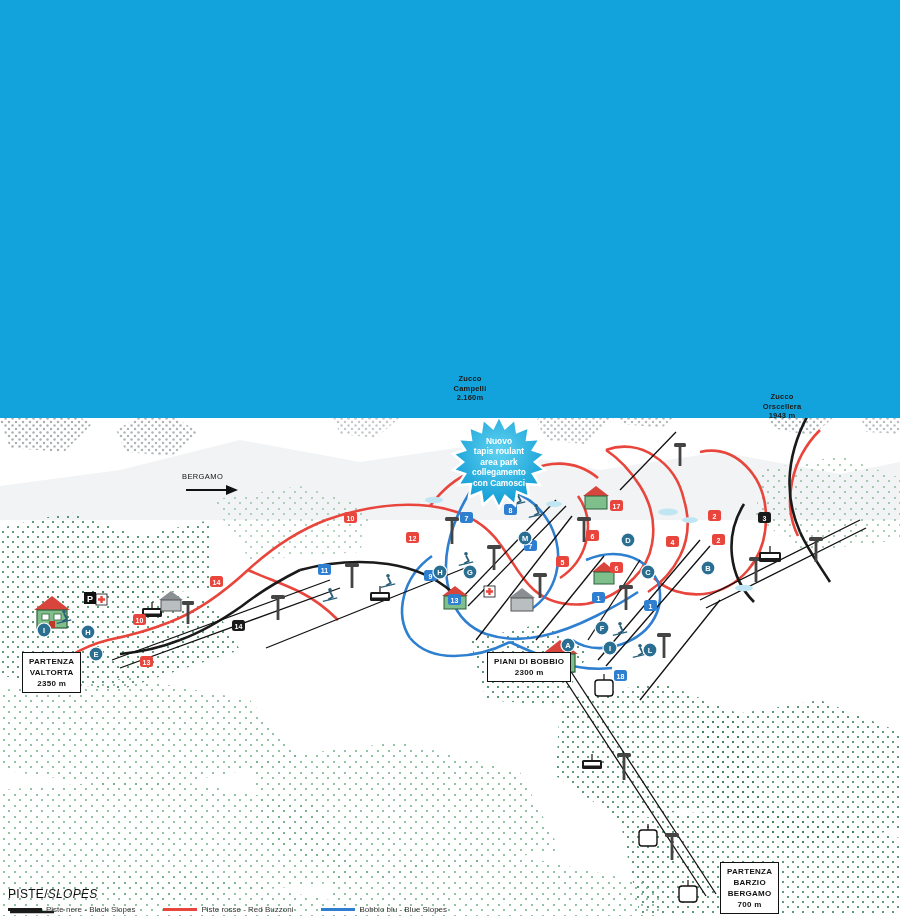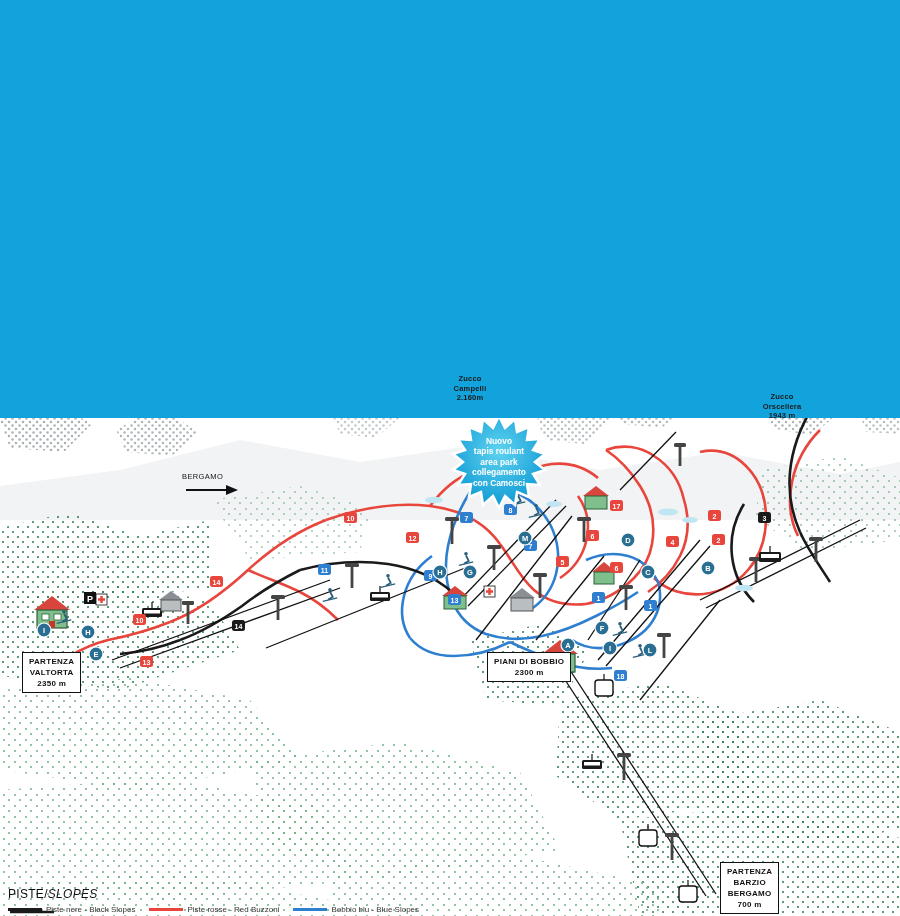--- a/index.html
+++ b/index.html
@@ -140,21 +140,21 @@
     position:absolute; left:0; top:0; width:88px; height:88px;
     display:flex; align-items:center; justify-content:center;
     text-align:center; font-size: 8.4px; font-weight:bold; color:#ffffff;
     line-height: 10.4px; padding: 0 8px;
   }
 
   
   #legend { position:absolute; left: 8px; bottom: 2px; z-index: 9; }
   #legend-title { font-size: 12px; font-weight: normal; color:#111; letter-spacing:.3px; }
   #legend-title em { font-style: italic; }
-  #legend-items { display:flex; gap: 14px; margin-top: 4px; align-items:center; }
+  #legend-items { display:flex; gap: 28px; margin-top: 4px; align-items:center; }
   .leg-item { display:flex; align-items:center; gap:4px; font-size: 8px; color:#333; white-space:nowrap;}
   .leg-swatch { width: 34px; height: 2.5px; display:block; }
 </style>
 </head>
 <body>
 
 <svg id="map" viewBox="0 0 900 916">
   <defs>
     <pattern id="forestDark" width="10" height="10" patternUnits="userSpaceOnUse">
       <path d="M2 2 L4 2 M3 1 L3 3" stroke="#2e7d4f" stroke-width="1.1"></path>

